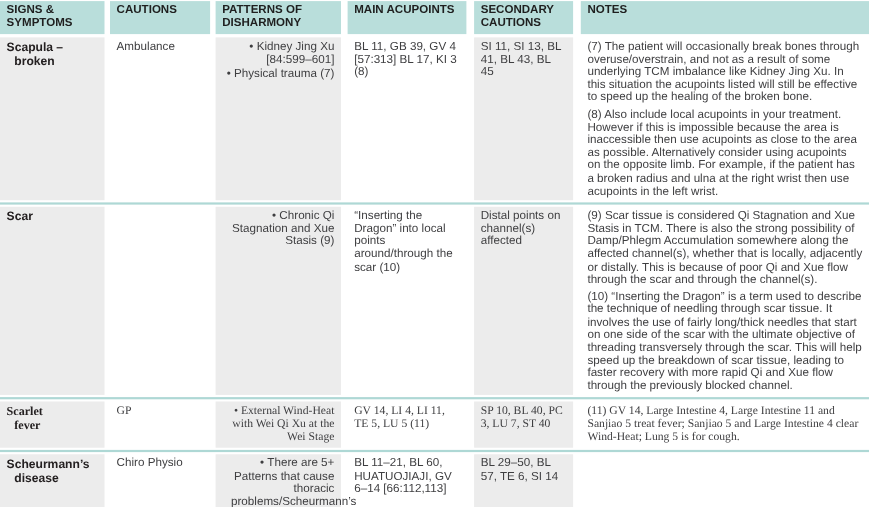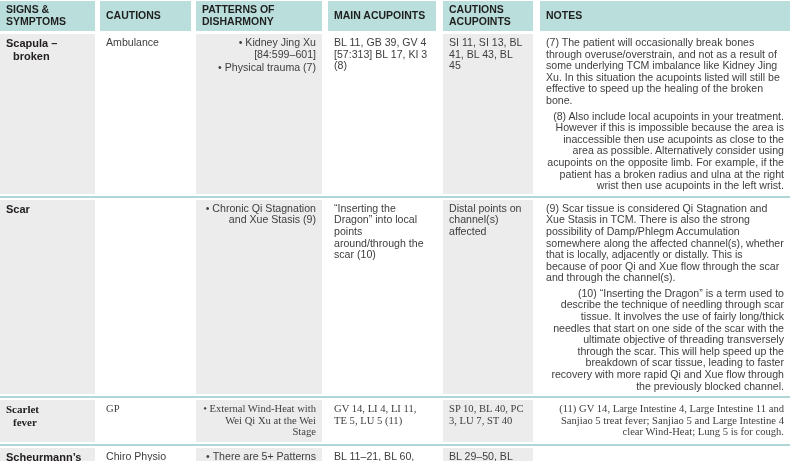--- a/index.html
+++ b/index.html
@@ -5,44 +5,44 @@
   html,body{margin:0;padding:0;background:#ffffff;}
   .page{
     width:790px;height:461px;overflow:hidden;box-sizing:border-box;
     padding-top:1px;background:#ffffff;
     font-family:"Liberation Sans",sans-serif;
   }
   .row{display:flex;align-items:stretch;}
   .cell{box-sizing:border-box;padding:3px 6px 2px 6px;}
   .c1{width:95px;margin-right:5px;}
   .c2{width:91px;margin-right:5px;}
-  .c3{width:126px;margin-right:6px;}
+  .c3{width:114px;margin-right:6px;}
   .c4{width:108px;margin-right:7px;}
   .c5{width:90px;margin-right:7px;}
   .c6{flex:1;}
   
   .header-row{height:30px;}
   .header-row .cell{
-    background:#b9dedb;display:flex;align-items:center;
+    background:#b9dedb;display:flex;align-items:flex-start;
     font-weight:bold;font-size:10.5px;line-height:11.5px;color:#1f1f1f;
     padding:3px 6px 4px 6px;
   }
   .header-gap{height:3px;}
   
   .body-row .c1,.body-row .c3,.body-row .c5{background:#ececec;}
   .body-row .cell{font-size:10.6px;line-height:11.6px;color:#3e3e40;}
   .body-row .c1{
     font-weight:bold;color:#242021;font-size:11px;line-height:12.6px;
     padding-right:32px;
   }
   .hang{padding-left:7px;text-indent:-7px;}
   .bullet{padding-left:8px;text-indent:-8px;margin:0 0 2px 0;text-align:right;}
   .bullet::before{content:"\2022\00a0";}
   .para{margin:0 0 4px 0;}
-  .para:last-child{margin-bottom:0;text-align:right;}
+  .para:last-child{margin-bottom:0;}
   .divider{height:2px;background:#aed8d5;margin:2px 0;}
   .r1{min-height:145px;}
   .r2{min-height:168px;}
   .r3{min-height:40px;font-family:Liberation Serif, serif;}
   .r4{min-height:51px;}
 </style>
 </head>
 <body>
 
 <div class="page">
@@ -54,21 +54,21 @@
     <div class="cell c2">
         <span>CAUTIONS</span>
       </div>
     <div class="cell c3">
         <span>PATTERNS OF DISHARMONY</span>
       </div>
     <div class="cell c4">
         <span>MAIN ACUPOINTS</span>
       </div>
     <div class="cell c5">
-        <span>CAUTIONS ACUPOINTS</span>
+        <span>SECONDARY CAUTIONS</span>
       </div>
     <div class="cell c6">
         <span>NOTES</span>
       </div>
   </div>
   <div class="header-gap"></div>
 
   <div class="row body-row r1">
     <div class="cell c1">
         <div class="hang">Scapula – broken</div>

